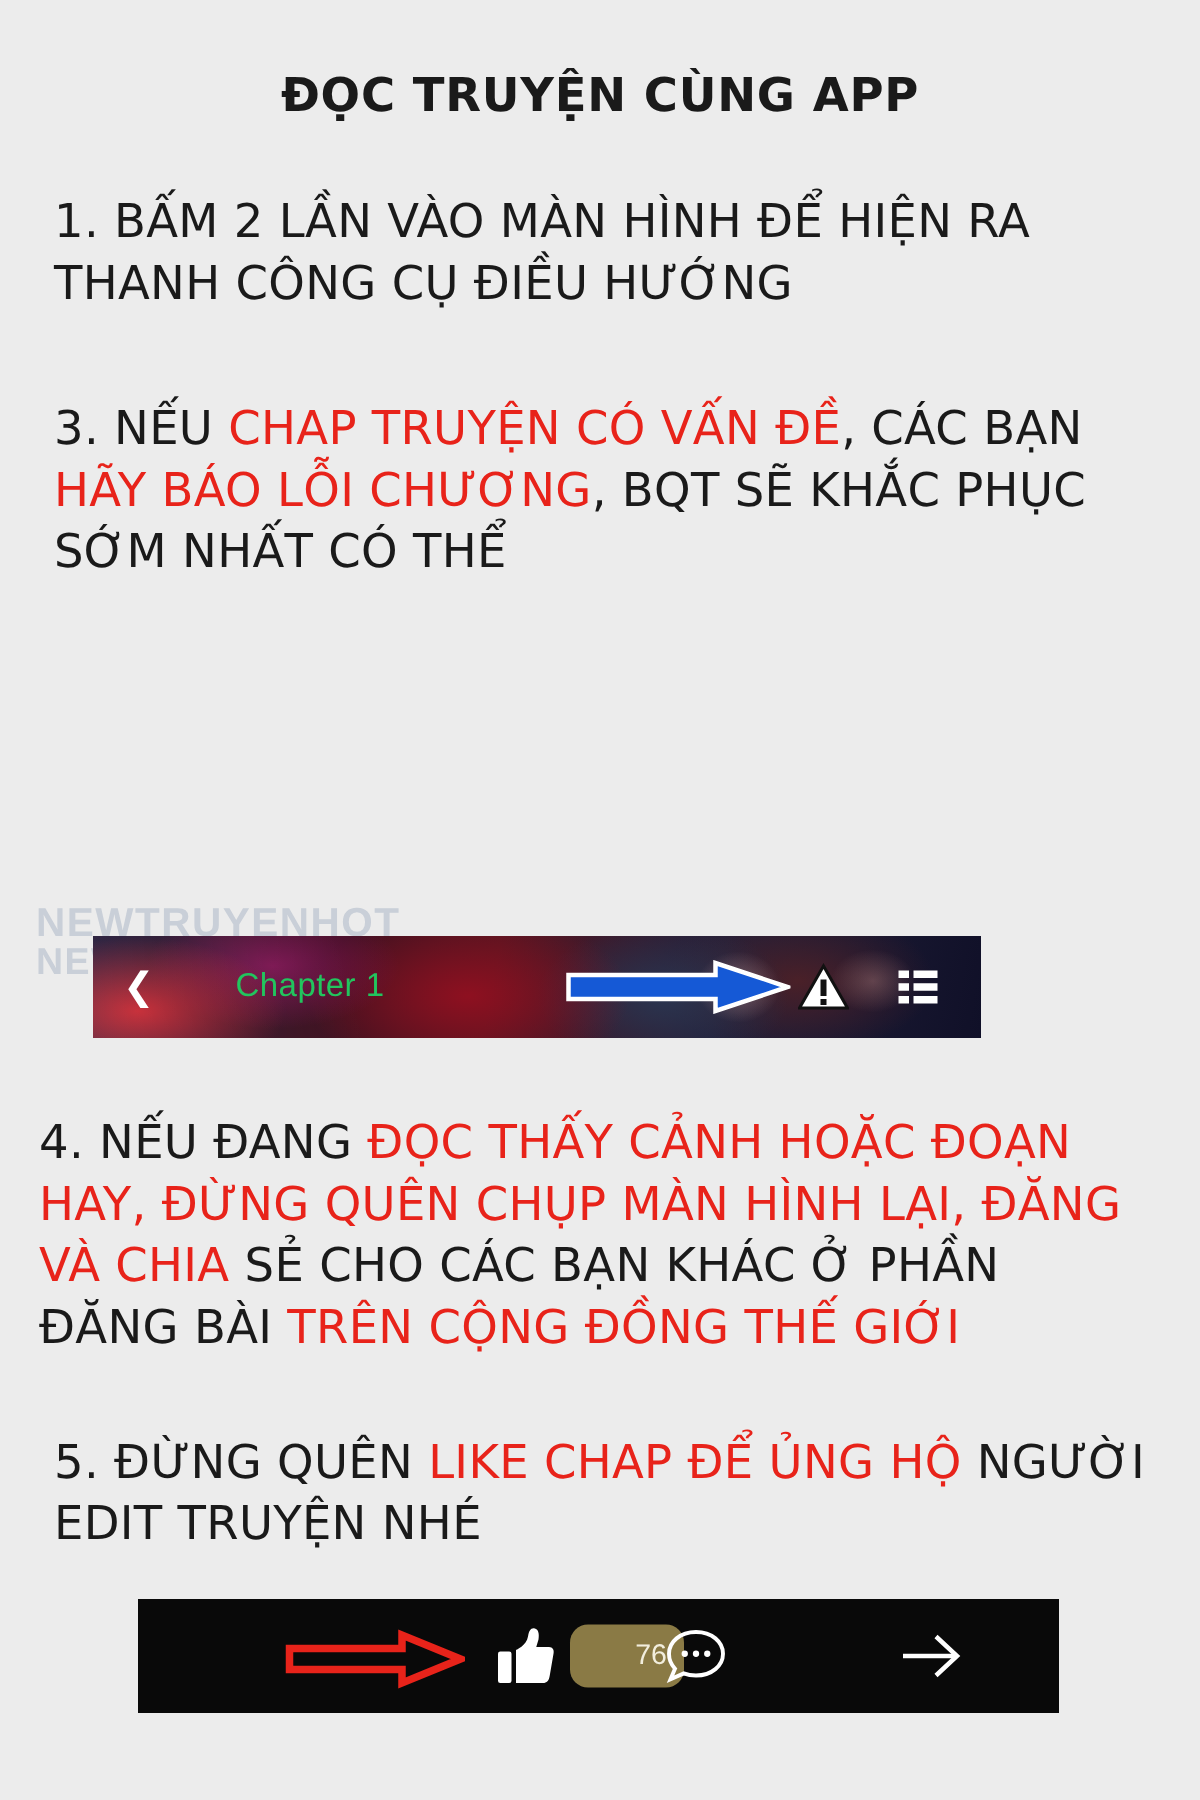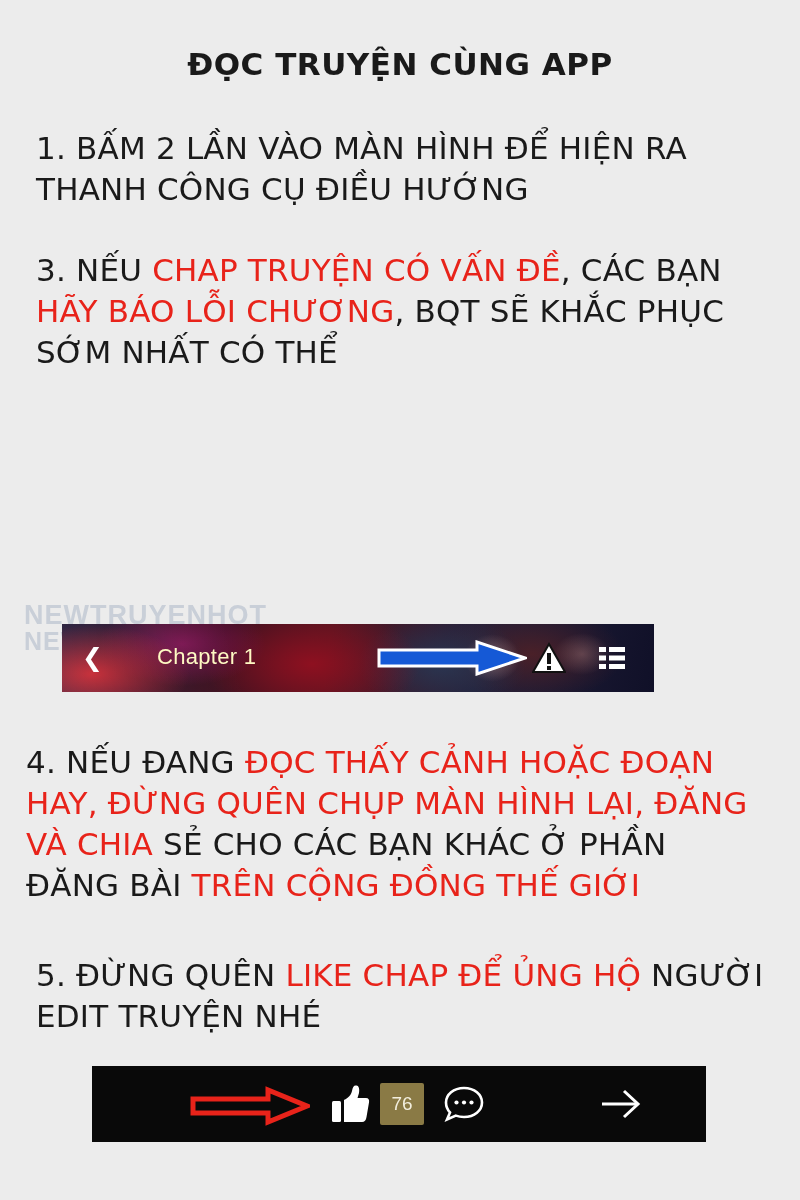--- a/index.html
+++ b/index.html
@@ -36,21 +36,21 @@
   .item {
     font-size: 31px;
     font-weight: normal;
     line-height: 1.32;
     color: #1a1a1a;
     text-transform: uppercase;
     letter-spacing: 0.2px;
   }
   .item.i1 { margin-top: 46px; }
   .item.i2 { margin-top: 42px; }
-  .item.i3 { margin-top: 40px; }
+  .item.i3 { margin-top: 56px; }
   .item.i4 { margin-top: 34px; }
   .item.i5 { margin-top: 42px; }
 
   .red { color: #e8231a; }
 
   
   .watermark {
     position: absolute;
     left: 24px;
     top: 570px;
@@ -100,21 +100,21 @@
     left: 20px; top: 19px;
     width: 18px; height: 30px;
     color: #fff;
     font-size: 25px;
     line-height: 30px;
     font-family: "DejaVu Sans", sans-serif;
   }
   .sc-chapter {
     position: absolute;
     left: 95px; top: 20px;
-    color: #fef9c3;
+    color: #22c55e;
     font-size: 22px;
     font-family: "Liberation Sans", sans-serif;
     letter-spacing: 0.3px;
   }
   .sc-arrow {
     position: absolute;
     left: 315px; top: 16px;
     width: 150px; height: 36px;
   }
   .sc-warn {
@@ -145,28 +145,29 @@
   }
   .sc2-thumb {
     position: absolute;
     left: 238px; top: 17px;
     width: 40px; height: 42px;
   }
   .sc2-badge {
     position: absolute;
     left: 288px; top: 17px;
     width: 44px; height: 42px;
-    border-radius: 2px;
+    border-radius: 12px;
     background: #8a7a45;
     color: #f2eedd;
     font-size: 19px;
     font-family: "Liberation Sans", sans-serif;
     display: flex;
     align-items: center;
     justify-content: center;
+    padding-left: 32px;
   }
   .sc2-comment {
     position: absolute;
     left: 352px; top: 20px;
     width: 40px; height: 36px;
   }
   .sc2-next {
     position: absolute;
     left: 508px; top: 20px;
     width: 42px; height: 36px;

